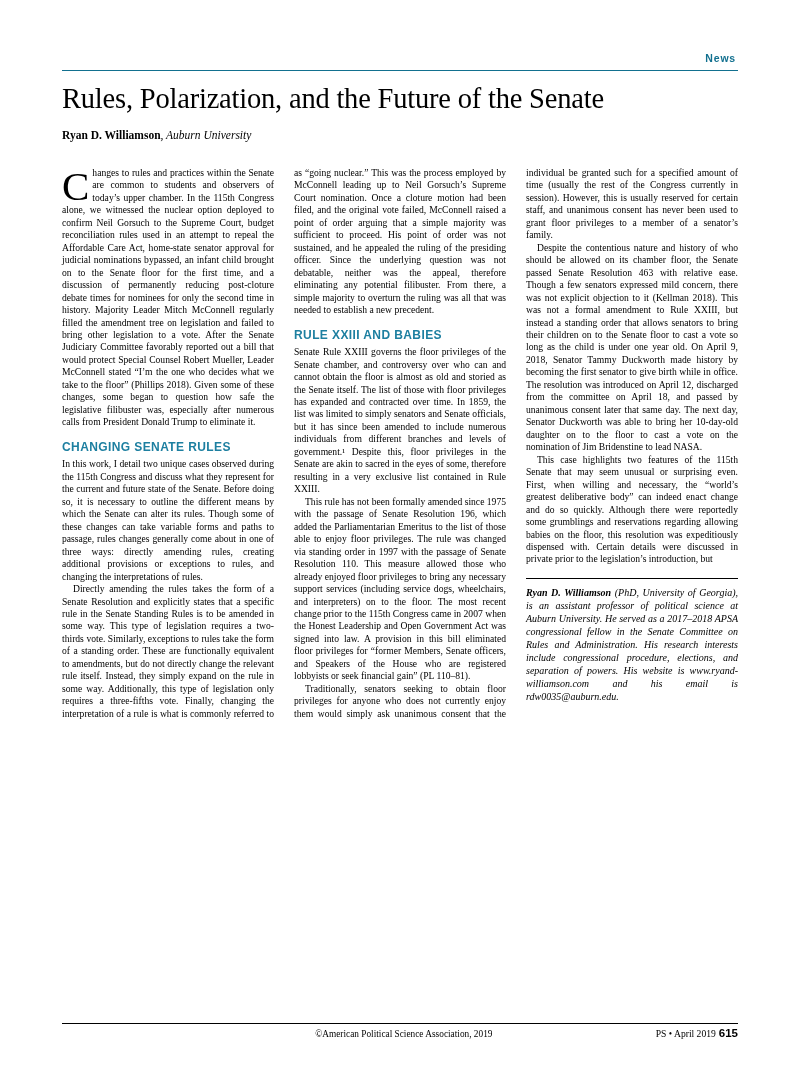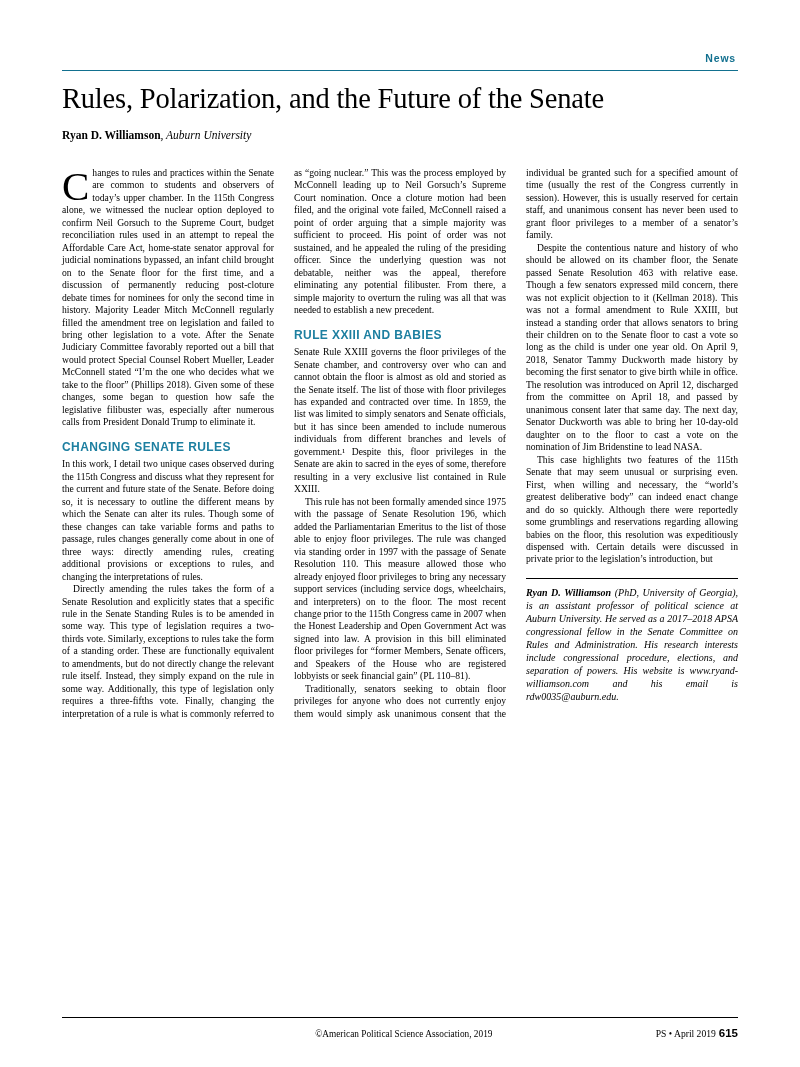--- a/index.html
+++ b/index.html
@@ -115,21 +115,21 @@
   .bio-box .bio-name {
     font-weight: bold;
     font-style: italic;
   }
   .footer {
     position: absolute;
     left: 62px;
     right: 62px;
     bottom: 28px;
     border-top: 0.8px solid #000000;
-    padding-top: 9px;
+    padding-top: 3px;
     display: flex;
     align-items: baseline;
     font-size: 9.3px;
   }
   .footer .copyright {
     flex: 1;
     text-align: center;
     padding-left: 90px;
   }
   .footer .folio {

